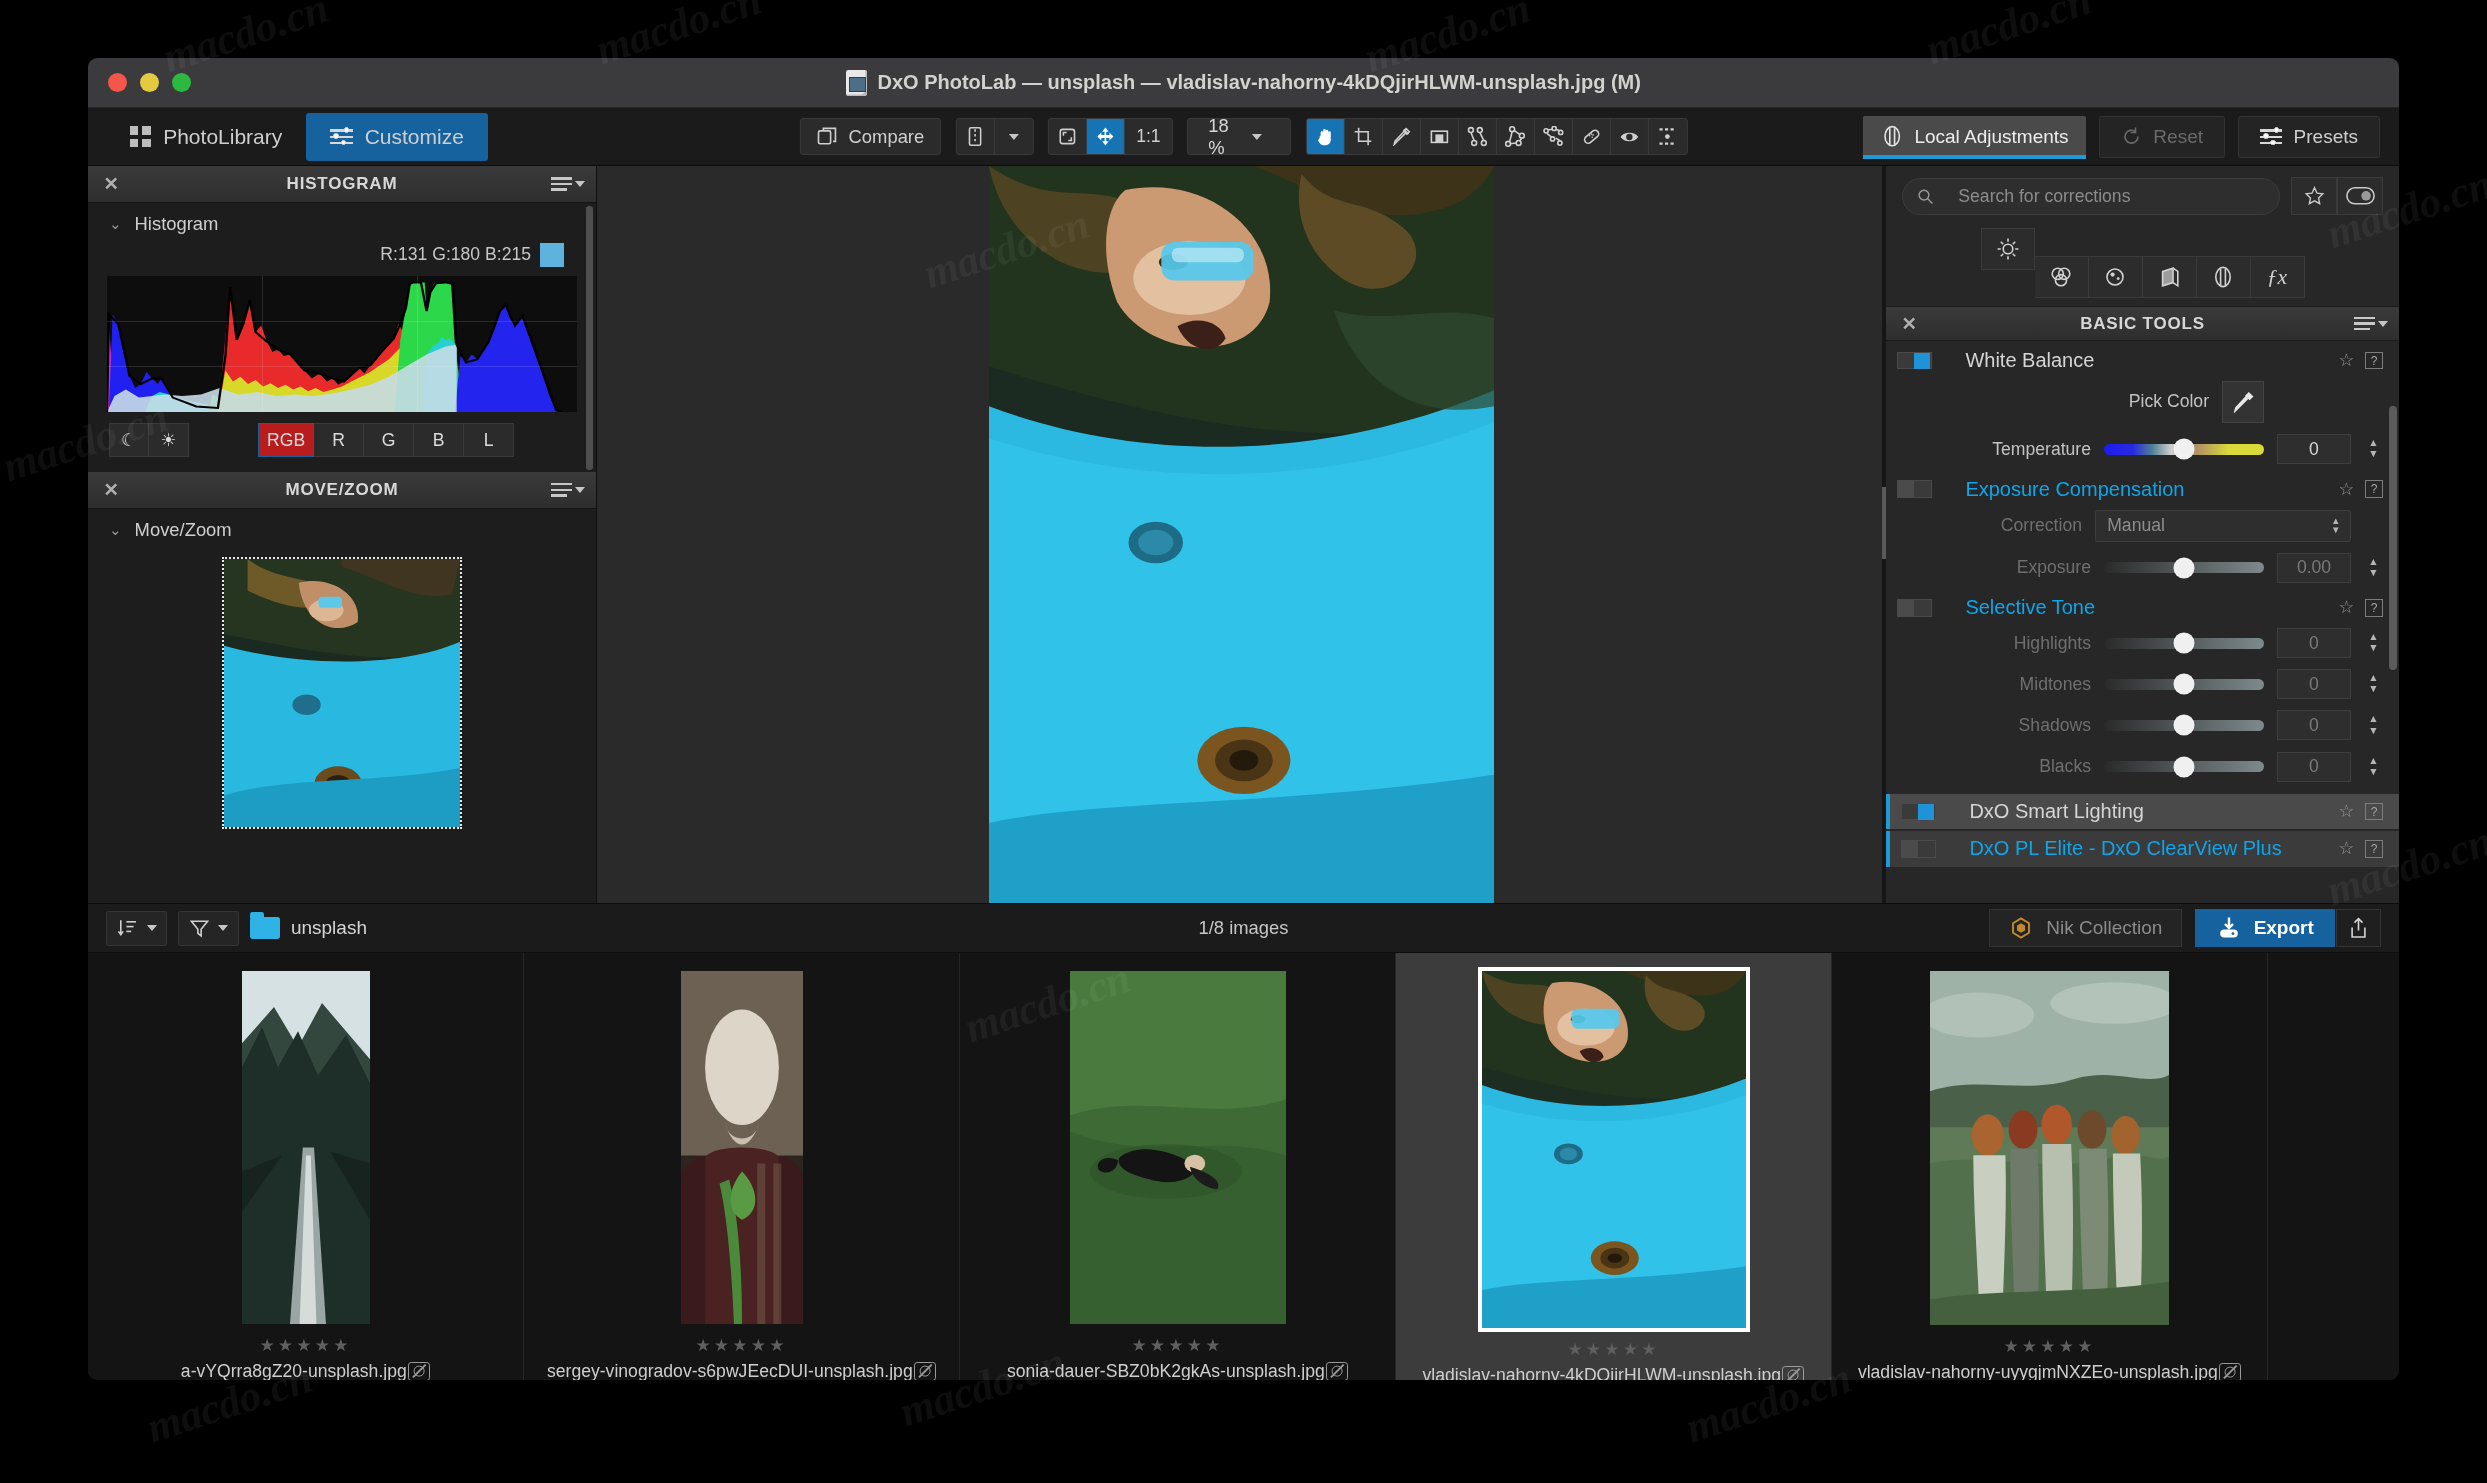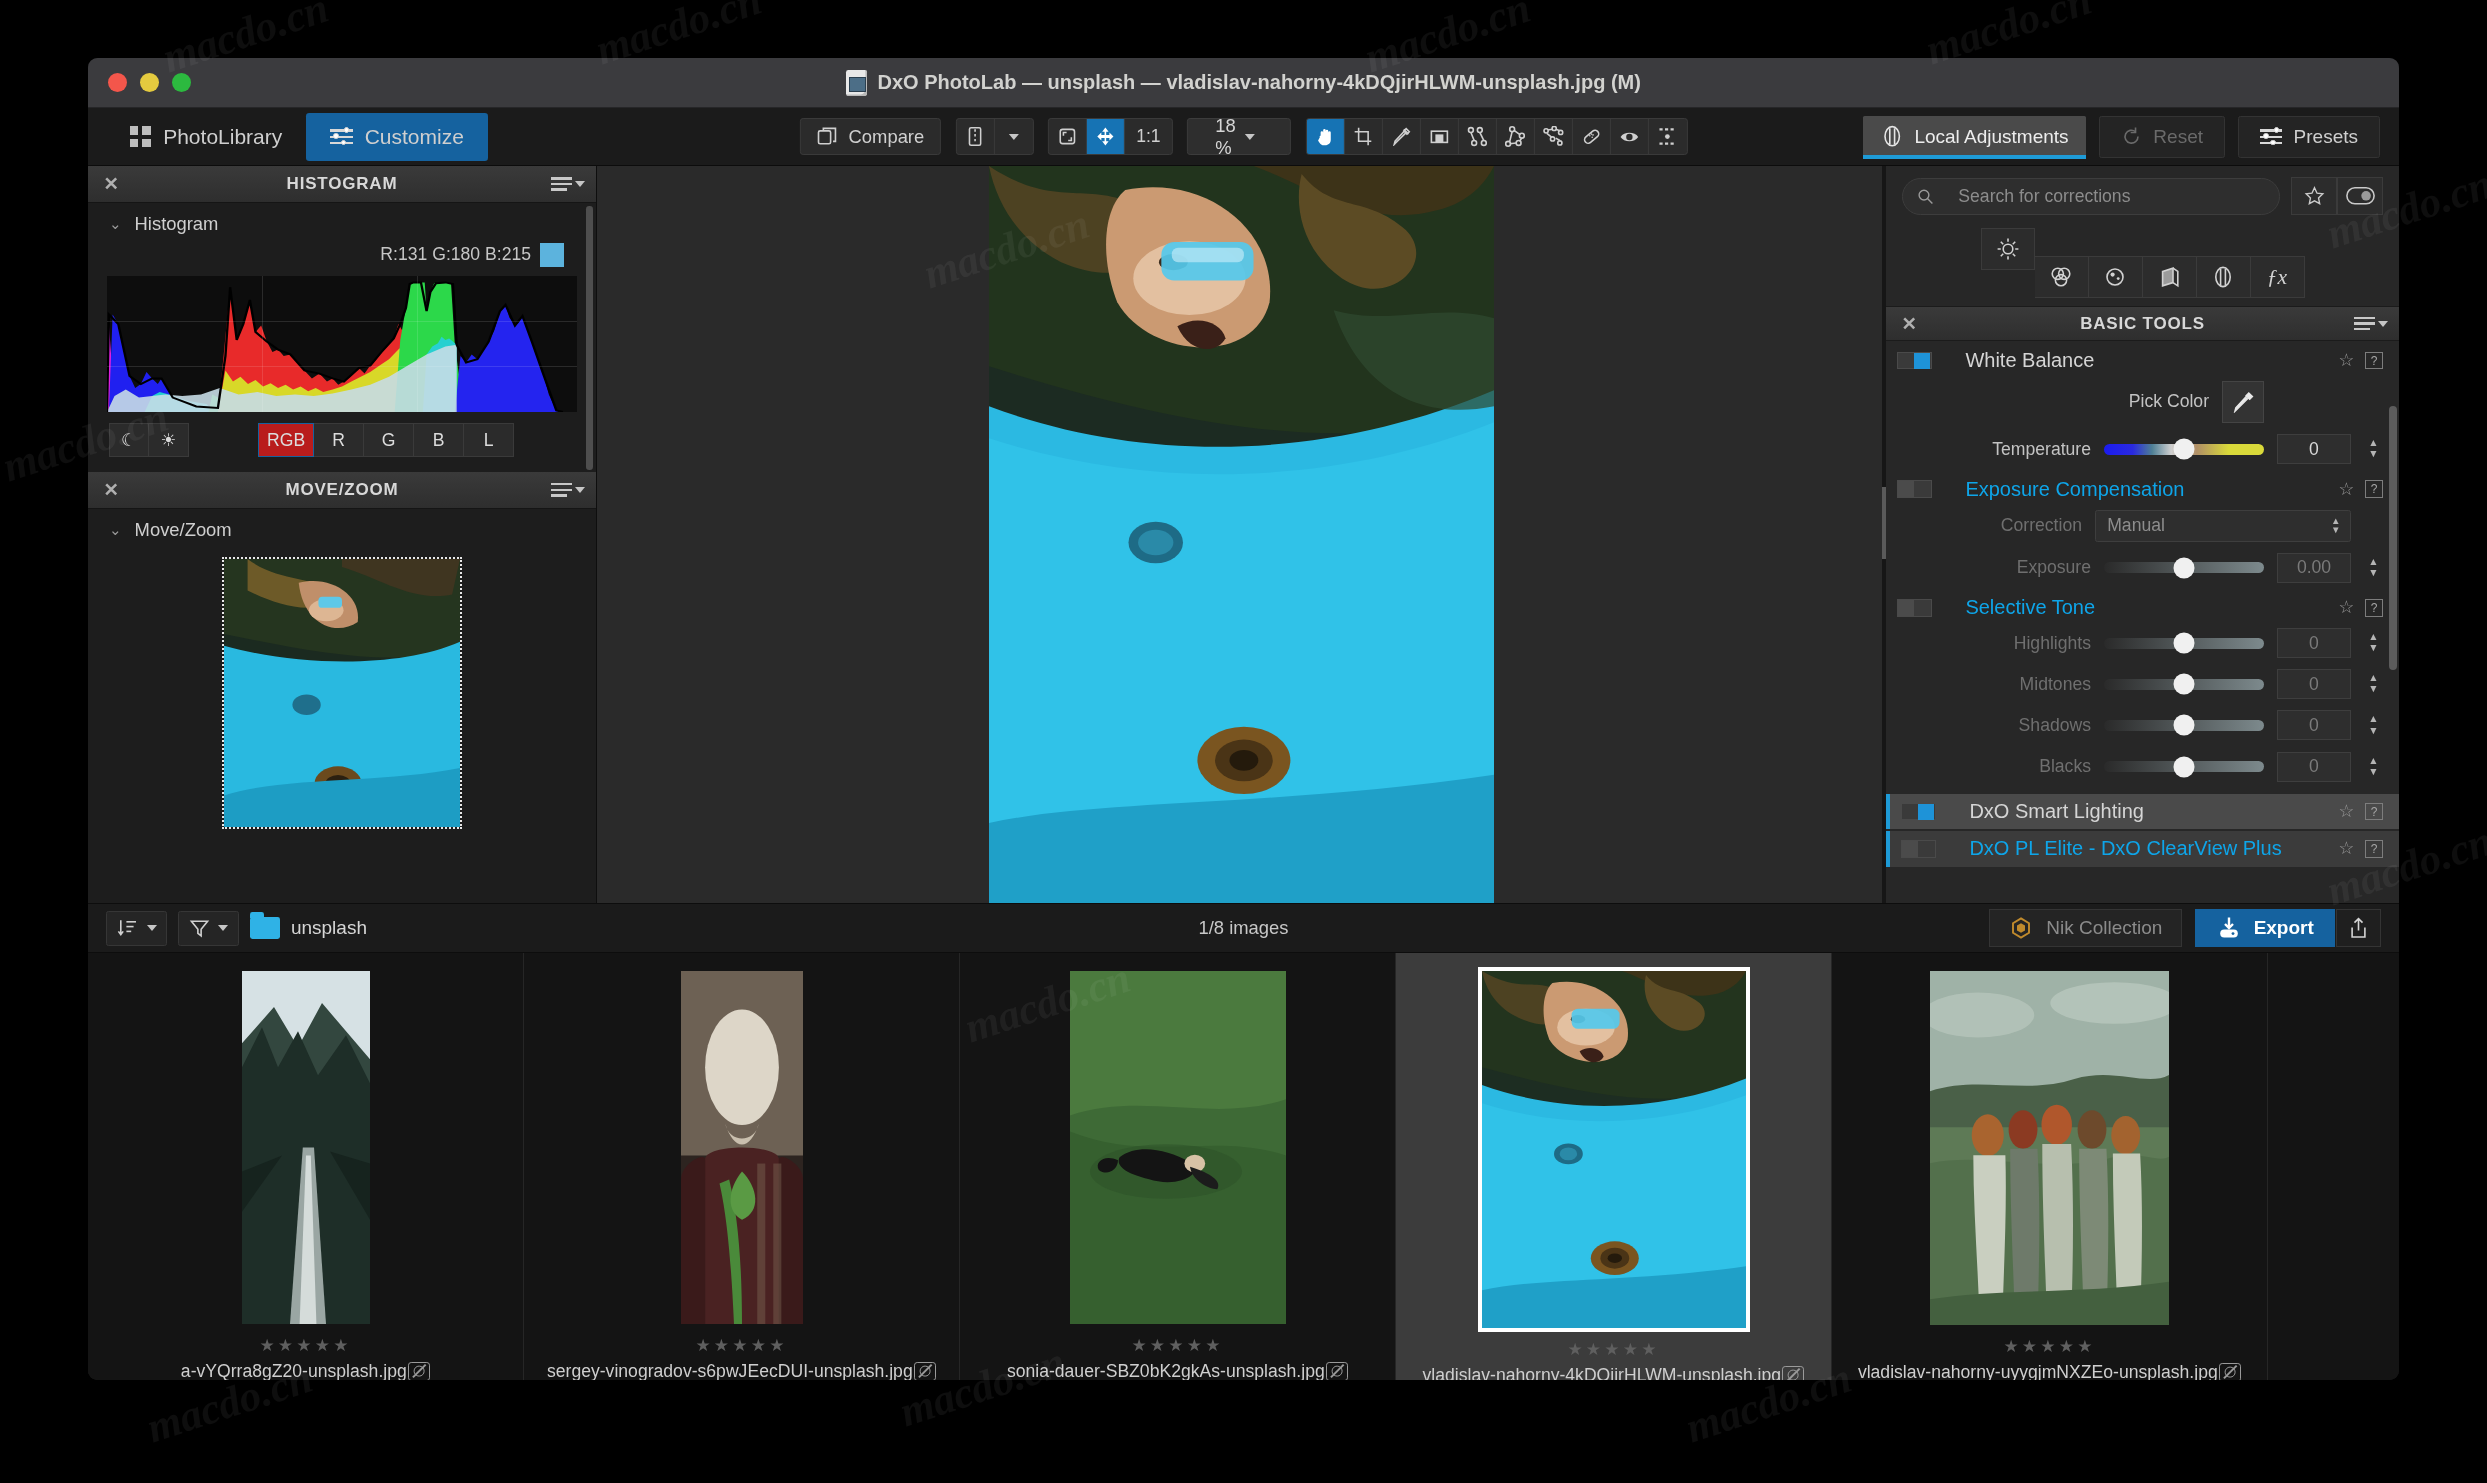--- a/index.html
+++ b/index.html
@@ -98,21 +98,21 @@
     width: 38px; display: flex; align-items: center; justify-content: center;
     border-right: 0.8px solid #3a3a3a; color: #cfcfcf; cursor: pointer;
   }
   .seg > div:last-child { border-right: none; }
   .seg > div.on { background: #1673b4; }
   .seg > div.wide { width: auto; padding: 0 11.2px; font-size: 17.6px; }
   .caret { width: 0; height: 0; border-left: 5.6px solid transparent; border-right: 5.6px solid transparent; border-top: 6.4px solid #c6c6c6; }
   .zoombox {
     background: #2e2e2e; border: 0.8px solid #3c3c3c; border-radius: 3.2px;
     height: 37px; width: 104px; display: flex; align-items: center;
-    padding: 0 27px; color: #d7d7d7; font-size: 18.4px;
+    padding: 0 20px; color: #d7d7d7; font-size: 18.4px;
   }
   .zoomcaretbtn { width: 27px; display: flex; align-items: center; justify-content: center; cursor: pointer; }
 
   .tb-right { position: absolute; right: 19px; display: flex; align-items: center; gap: 13px; }
   .la-btn {
     display: flex; align-items: center; gap: 11.2px; background: #4a4a4a;
     height: 42px; padding: 0 17.6px; color: #ededed; font-size: 19px;
     position: relative; cursor: pointer; border-radius: 1.6px;
   }
   .la-btn::after { content: ""; position: absolute; left: 0; right: 0; bottom: -1.6px; height: 4px; background: #1e9bd7; }

